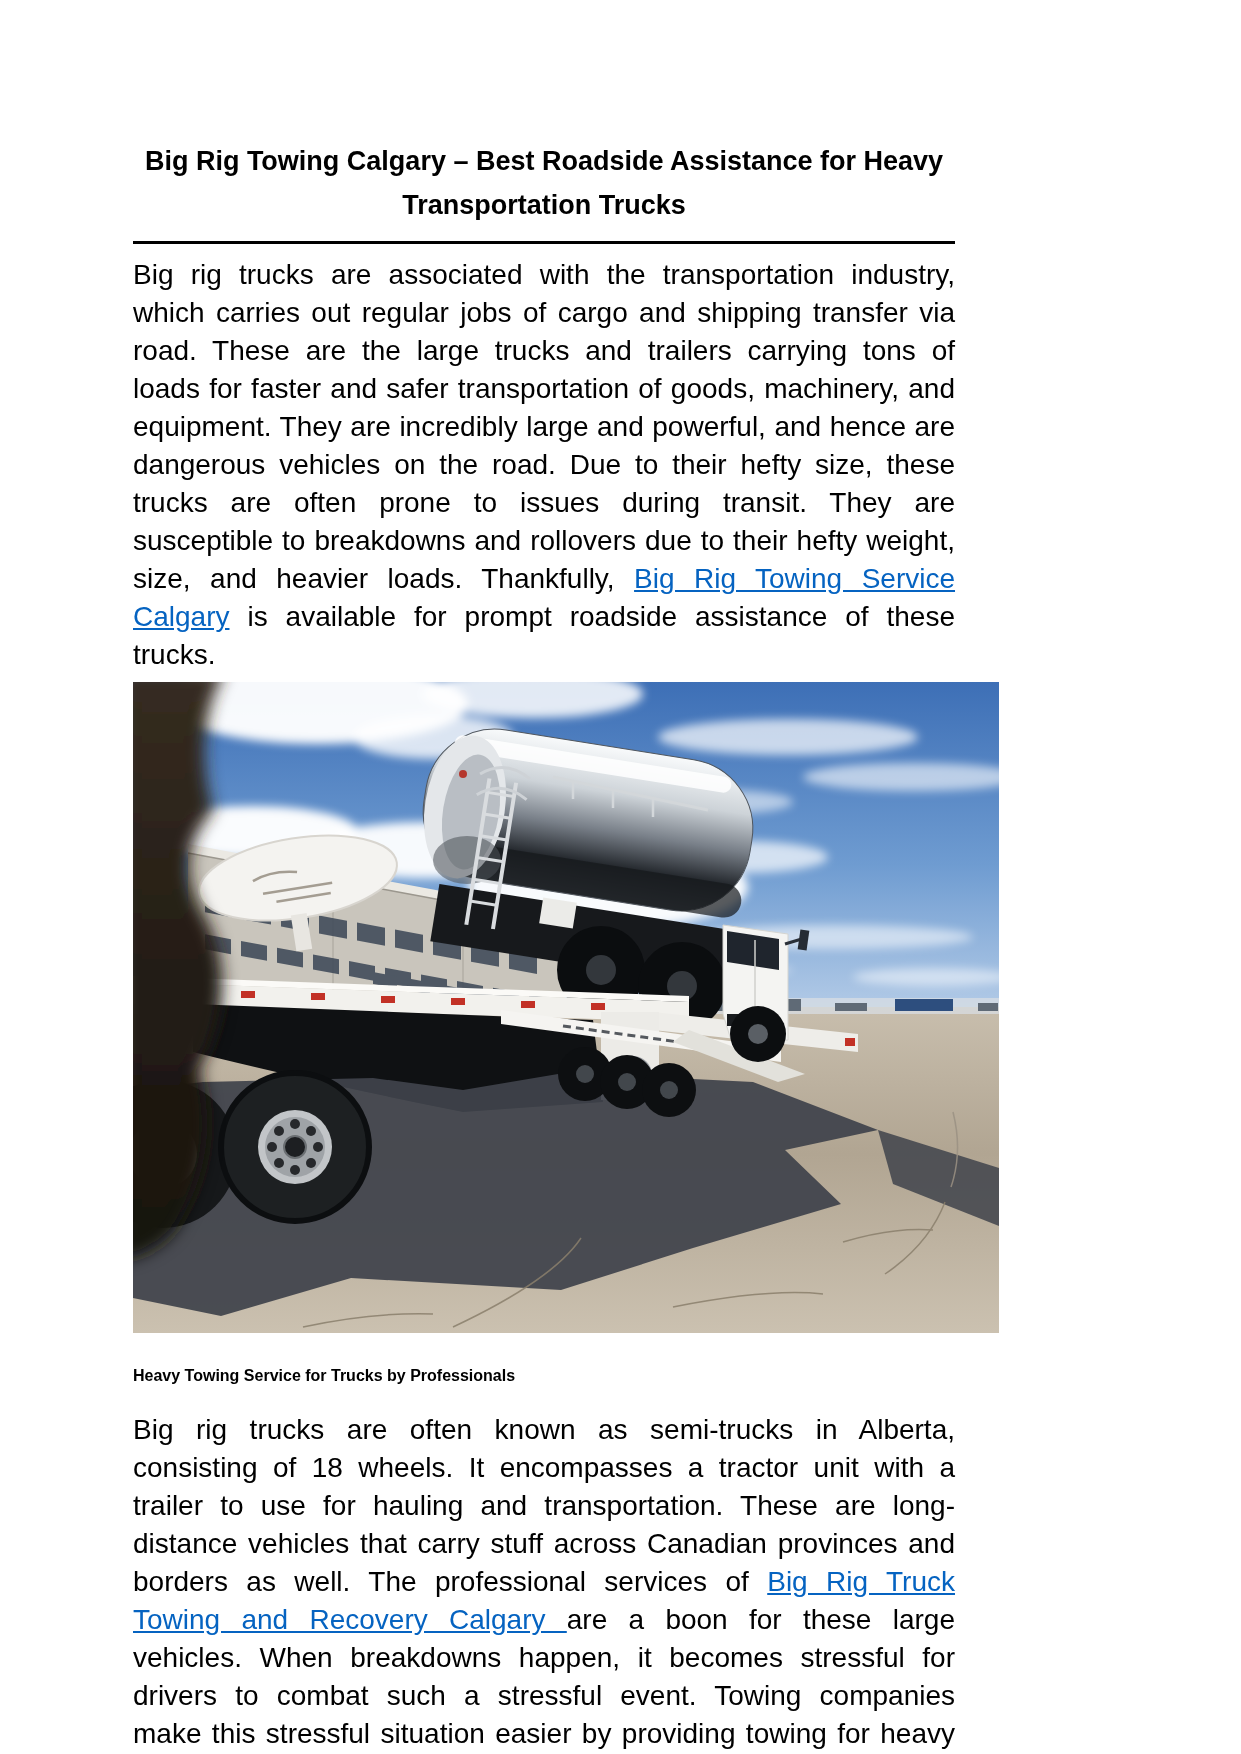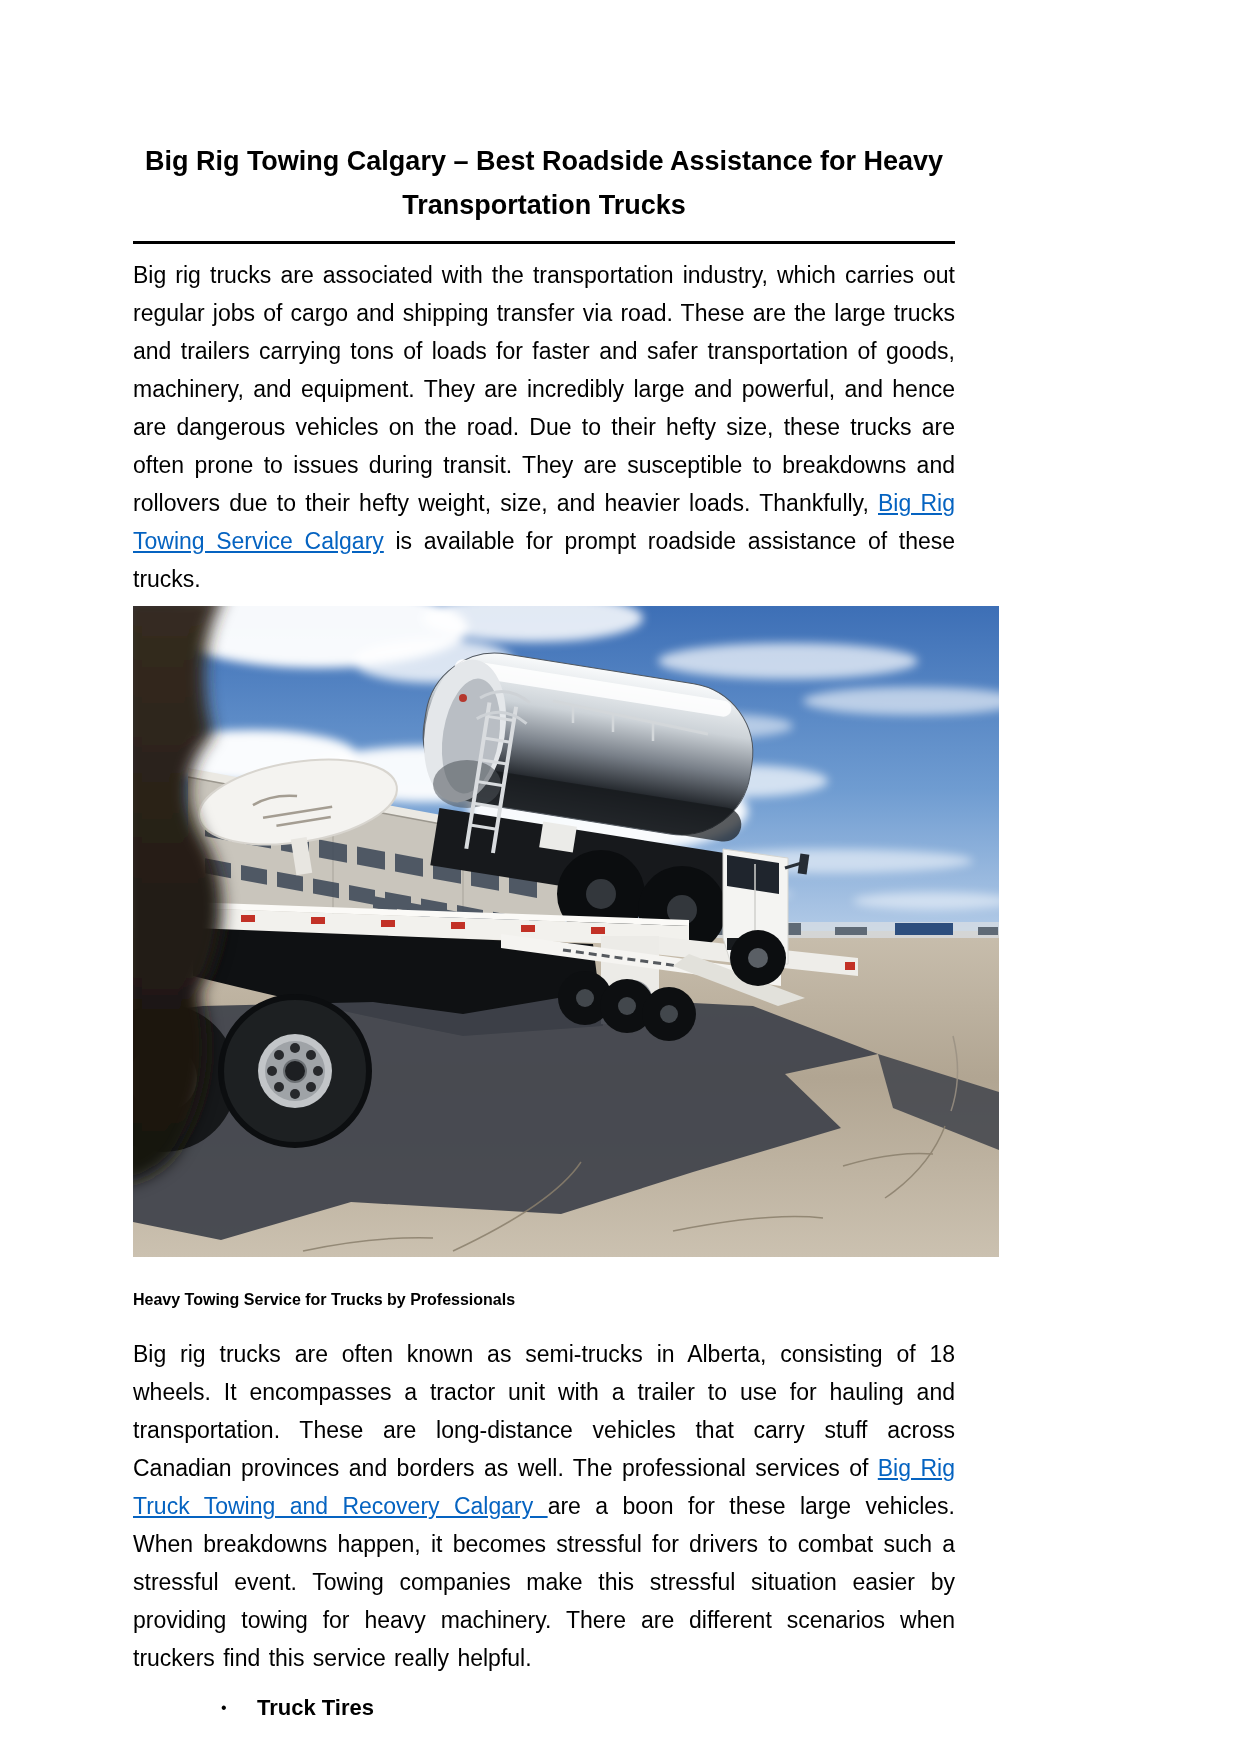--- a/index.html
+++ b/index.html
@@ -12,21 +12,21 @@
   .page { position:relative; width:1091px; height:1754px; overflow:hidden; background:#fff; }
   .content { padding:139px 136px 0 133px; }
 
   .doc-title {
     font-size:27px; line-height:44px; font-weight:bold;
     text-align:center; margin:0 auto; max-width:930px;
   }
   .title-rule { border-bottom:3px solid #000; margin-top:14px; height:0; }
 
   .body-par {
-    font-size:23px; line-height:38px; text-align:justify;
+    font-size:28px; line-height:38px; text-align:justify;
     margin:12px 0 0 0; word-spacing:0.5px;
   }
   .body-par.second { margin-top:16px; word-spacing:2px; }
 
   .doc-link { color:#0563c1; text-decoration:underline; cursor:pointer; }
 
   .photo-wrap { width:866px; height:651px; margin:8px auto 0 auto; line-height:0; }
   .photo-wrap svg { display:block; }
 
   .section-heading {

